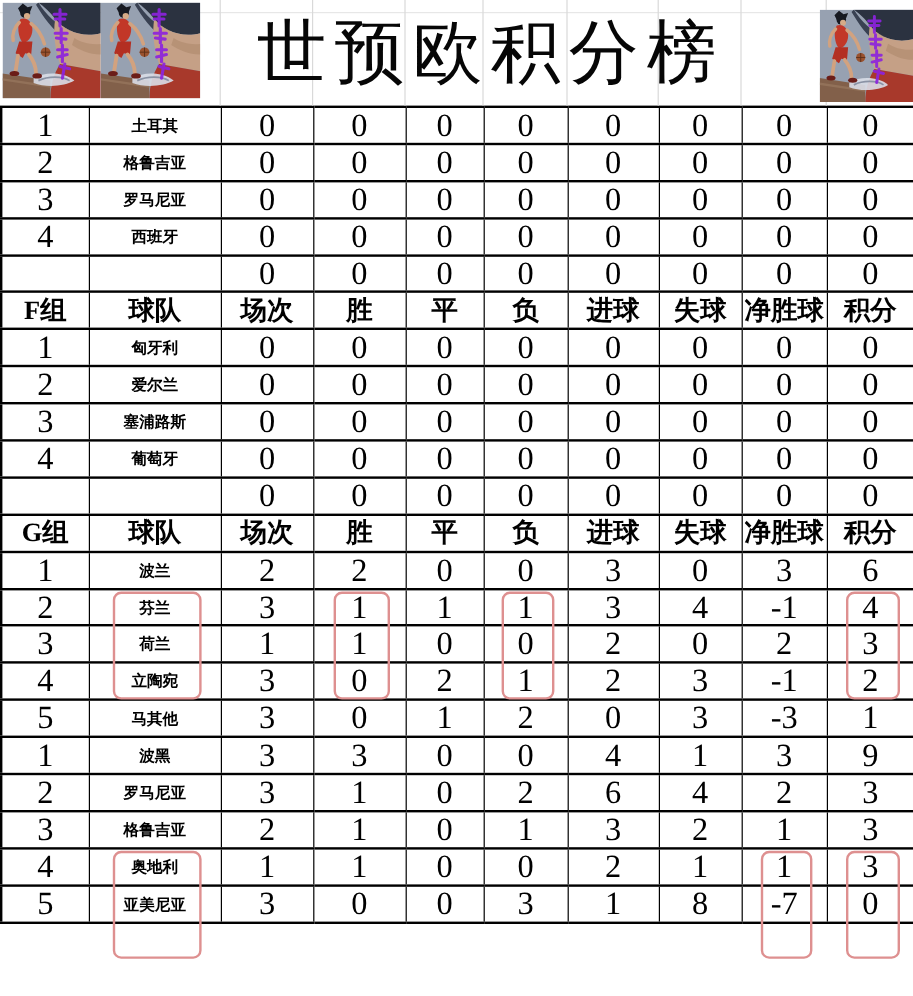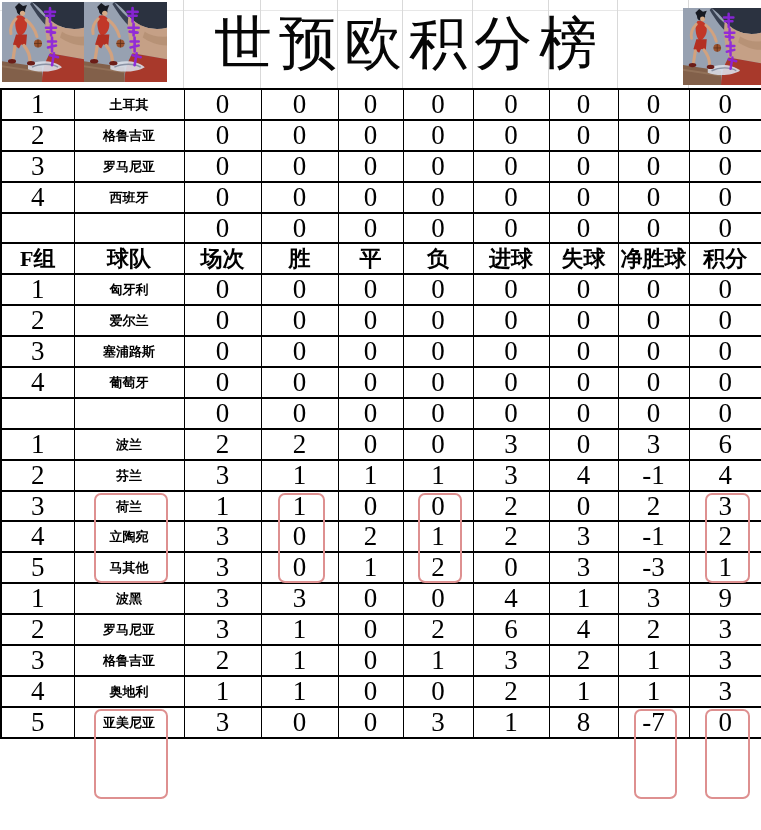--- a/index.html
+++ b/index.html
@@ -243,20 +243,32 @@
           <td class="num">0</td>
           <td class="num">0</td>
           <td class="num">0</td>
           <td class="num">0</td>
           <td class="num">0</td>
           <td class="num">0</td>
           <td class="num">0</td>
           <td class="num">0</td>
         </tr>
         <tr>
+          <th class="hdr">G组</th>
+          <th class="hdr">球队</th>
+          <th class="hdr">场次</th>
+          <th class="hdr">胜</th>
+          <th class="hdr">平</th>
+          <th class="hdr">负</th>
+          <th class="hdr">进球</th>
+          <th class="hdr">失球</th>
+          <th class="hdr">净胜球</th>
+          <th class="hdr">积分</th>
+        </tr>
+        <tr>
           <td class="rank">1</td>
           <td class="team">波兰</td>
           <td class="num">2</td>
           <td class="num">2</td>
           <td class="num">0</td>
           <td class="num">0</td>
           <td class="num">3</td>
           <td class="num">0</td>
           <td class="num">3</td>
           <td class="num">6</td>

